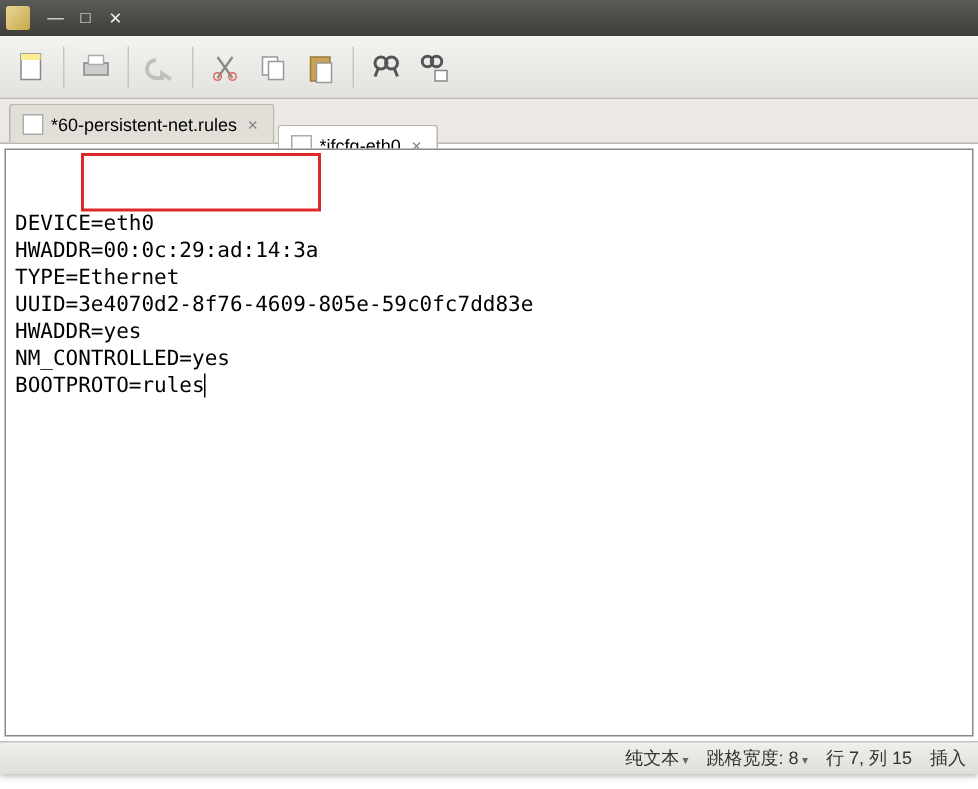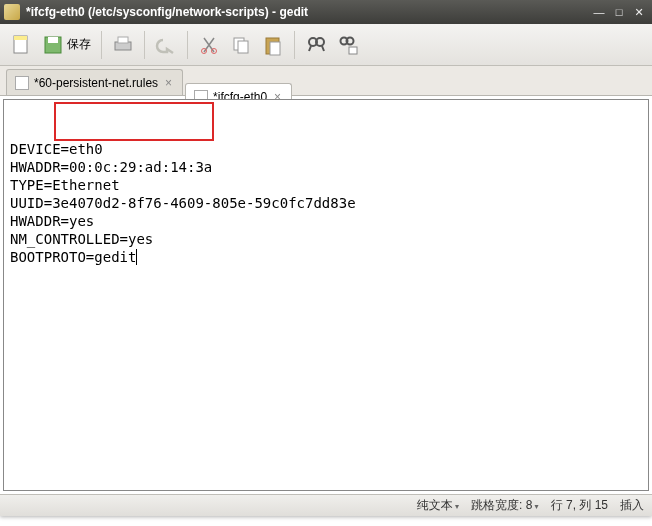--- a/index.html
+++ b/index.html
@@ -36,44 +36,34 @@
 
 .shadow-wrap { box-shadow: 0 1px 4px rgba(0,0,0,.3); width: 652px; }
 </style>
 </head>
 <body>
 
 <div class="shadow-wrap">
 
 <div class="titlebar">
   <div class="icon"></div>
-  <div class="title">*ifcfg-eth0 (/etc/sysconfig/network-scripts) - gedit</div>
   <div class="wbtn">—</div>
   <div class="wbtn">□</div>
   <div class="wbtn">✕</div>
 </div>
 
 
 <div class="toolbar">
   <div class="tbtn">
     <span class="ticon">
           <svg width="22" height="22">
             <rect x="4" y="2" width="13" height="17" fill="#fff" stroke="#888"></rect>
             <rect x="4" y="2" width="13" height="4" fill="#fced8e"></rect>
           </svg>
         </span>
-  </div>
-  <div class="tbtn">
-    <span class="ticon">
-          <svg width="22" height="22">
-            <rect x="3" y="3" width="16" height="16" fill="#7fb96e" stroke="#4a8a3a"></rect>
-            <rect x="6" y="3" width="10" height="6" fill="#fff"></rect>
-          </svg>
-        </span>
-    <span>保存</span>
   </div>
   <div class="tsep"></div>
   <div class="tbtn">
     <span class="ticon">
           <svg width="22" height="22">
             <rect x="3" y="8" width="16" height="8" fill="#ccc" stroke="#888"></rect>
             <rect x="6" y="3" width="10" height="6" fill="#fff" stroke="#aaa"></rect>
           </svg>
         </span>
   </div>
@@ -146,21 +136,21 @@
 </div>
 
 <div class="editor">
   <div class="hl-box" style="left:50px;top:2px;width:160px;height:39px;"></div>
 <span>DEVICE</span><span>=eth0</span>
 <span>HWADDR</span><span>=00:0c:29:ad:14:3a</span>
 <span>TYPE=Ethernet</span>
 <span>UUID=3e4070d2-8f76-4609-805e-59c0fc7dd83e</span>
 <span>HWADDR=yes</span>
 <span>NM_CONTROLLED=yes</span>
-<span>BOOTPROTO=gedit</span><span class="cursor"></span>
+<span>BOOTPROTO=rules</span><span class="cursor"></span>
 </div>
 
 <div class="statusbar">
   <div class="sp"></div>
   <div class="sseg dd2">纯文本</div>
   <div class="sseg">
     <span>跳格宽度:</span>
     <span class="dd2">8</span>
   </div>
   <div class="sseg">行 7, 列 15</div>

